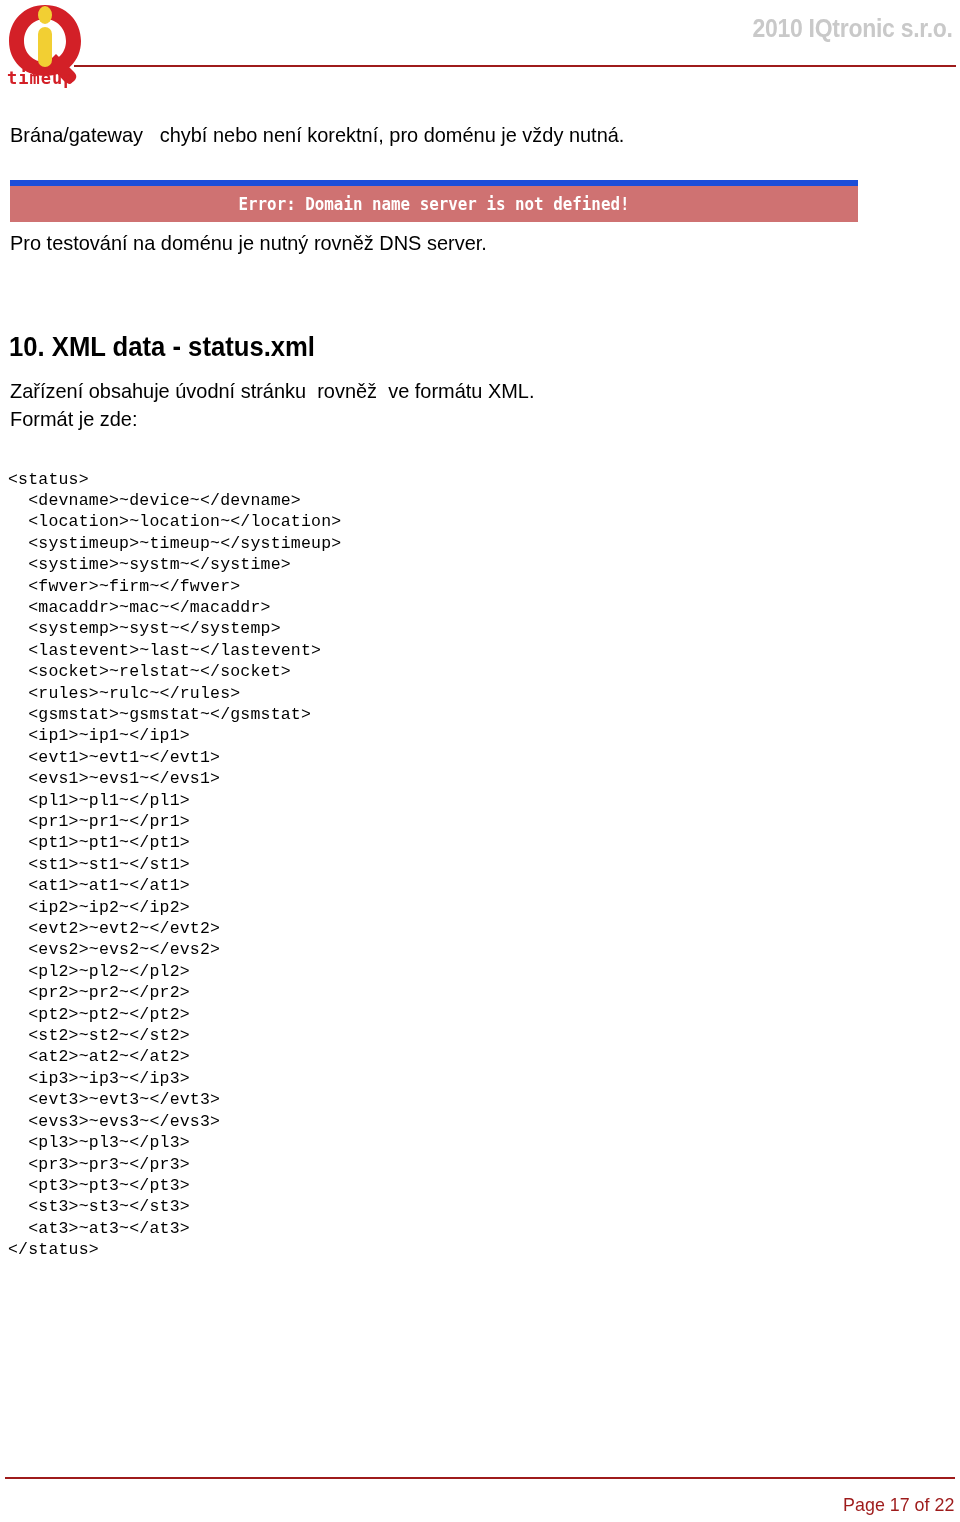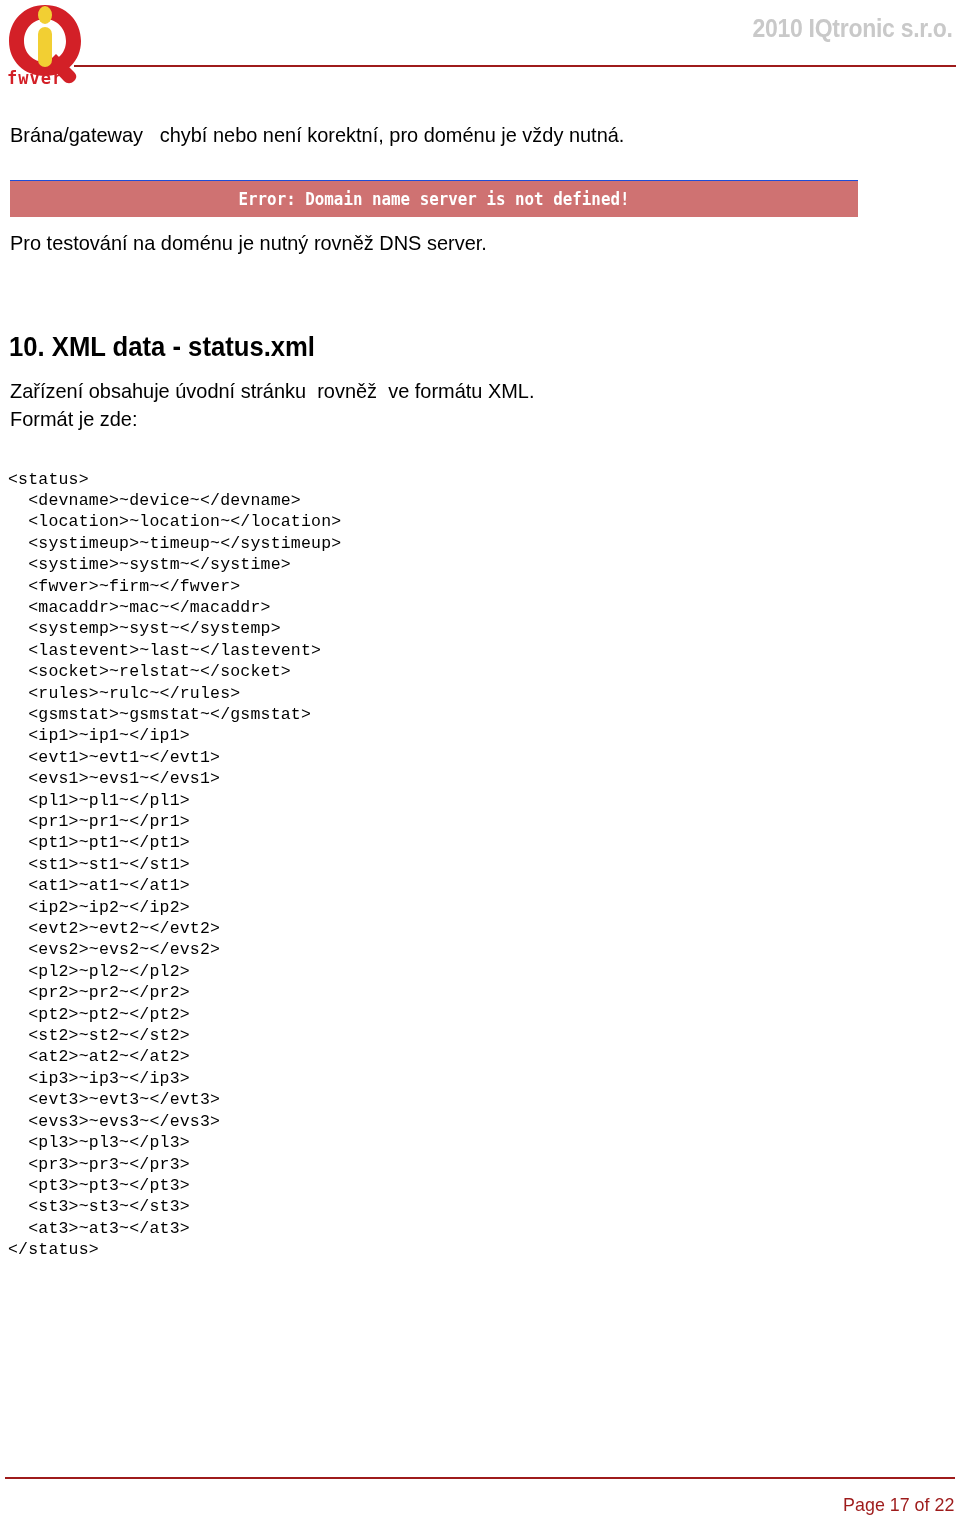--- a/index.html
+++ b/index.html
@@ -74,21 +74,21 @@
   .para-4 { top: 406px; }
 
   
   .error-banner {
     position: absolute;
     left: 10px;
     top: 180px;
     width: 848px;
     height: 36px;
     background: #cf7272;
-    border-top: 1px solid #1d4ed8;
+    border-top: 6px solid #1d4ed8;
   }
   .error-banner-text {
     position: absolute;
     left: 0;
     right: 0;
     top: 7px;
     text-align: center;
     font-family: "DejaVu Sans Mono", monospace;
     font-size: 18px;
     font-weight: bold;
@@ -161,21 +161,21 @@
           <path d="M39 3 C18 3 3 19 3 39 C3 59 18 74 39 74 C60 74 75 59 75 39 C75 19 60 3 39 3 Z
                    M39 17 C51 17 60 27 60 39 C60 51 51 60 39 60 C27 60 18 51 18 39 C18 27 27 17 39 17 Z" fill="#D32027" fill-rule="evenodd"></path>
           <path d="M50 52 L68 70 C71 73 71 76 68 79 C65 82 61 82 58 79 L41 61 Z" fill="#D32027"></path>
         </g>
 
         <g>
           <ellipse cx="39" cy="13" rx="7" ry="9" fill="#F2CF33"></ellipse>
           <rect x="32" y="25" width="14" height="40" rx="7" fill="#F2CF33"></rect>
         </g>
       </svg>
-      <div style="position:absolute;left:1px;top:66px;font-family:'DejaVu Sans Mono',monospace;font-size:17px;font-weight:bold;color:#D32027;letter-spacing:1px;">fwver</div>
+      <div style="position:absolute;left:1px;top:66px;font-family:'DejaVu Sans Mono',monospace;font-size:17px;font-weight:bold;color:#D32027;letter-spacing:1px;">timeup</div>
     </div>
 
     <div class="company">2010 IQtronic  s.r.o.</div>
   </div>
 
   <div class="para para-1">Brána/gateway   chybí nebo není korektní, pro doménu je vždy nutná.</div>
 
   <div class="error-banner">
     <div class="error-banner-text">Error: Domain name server is not defined!</div>
   </div>

